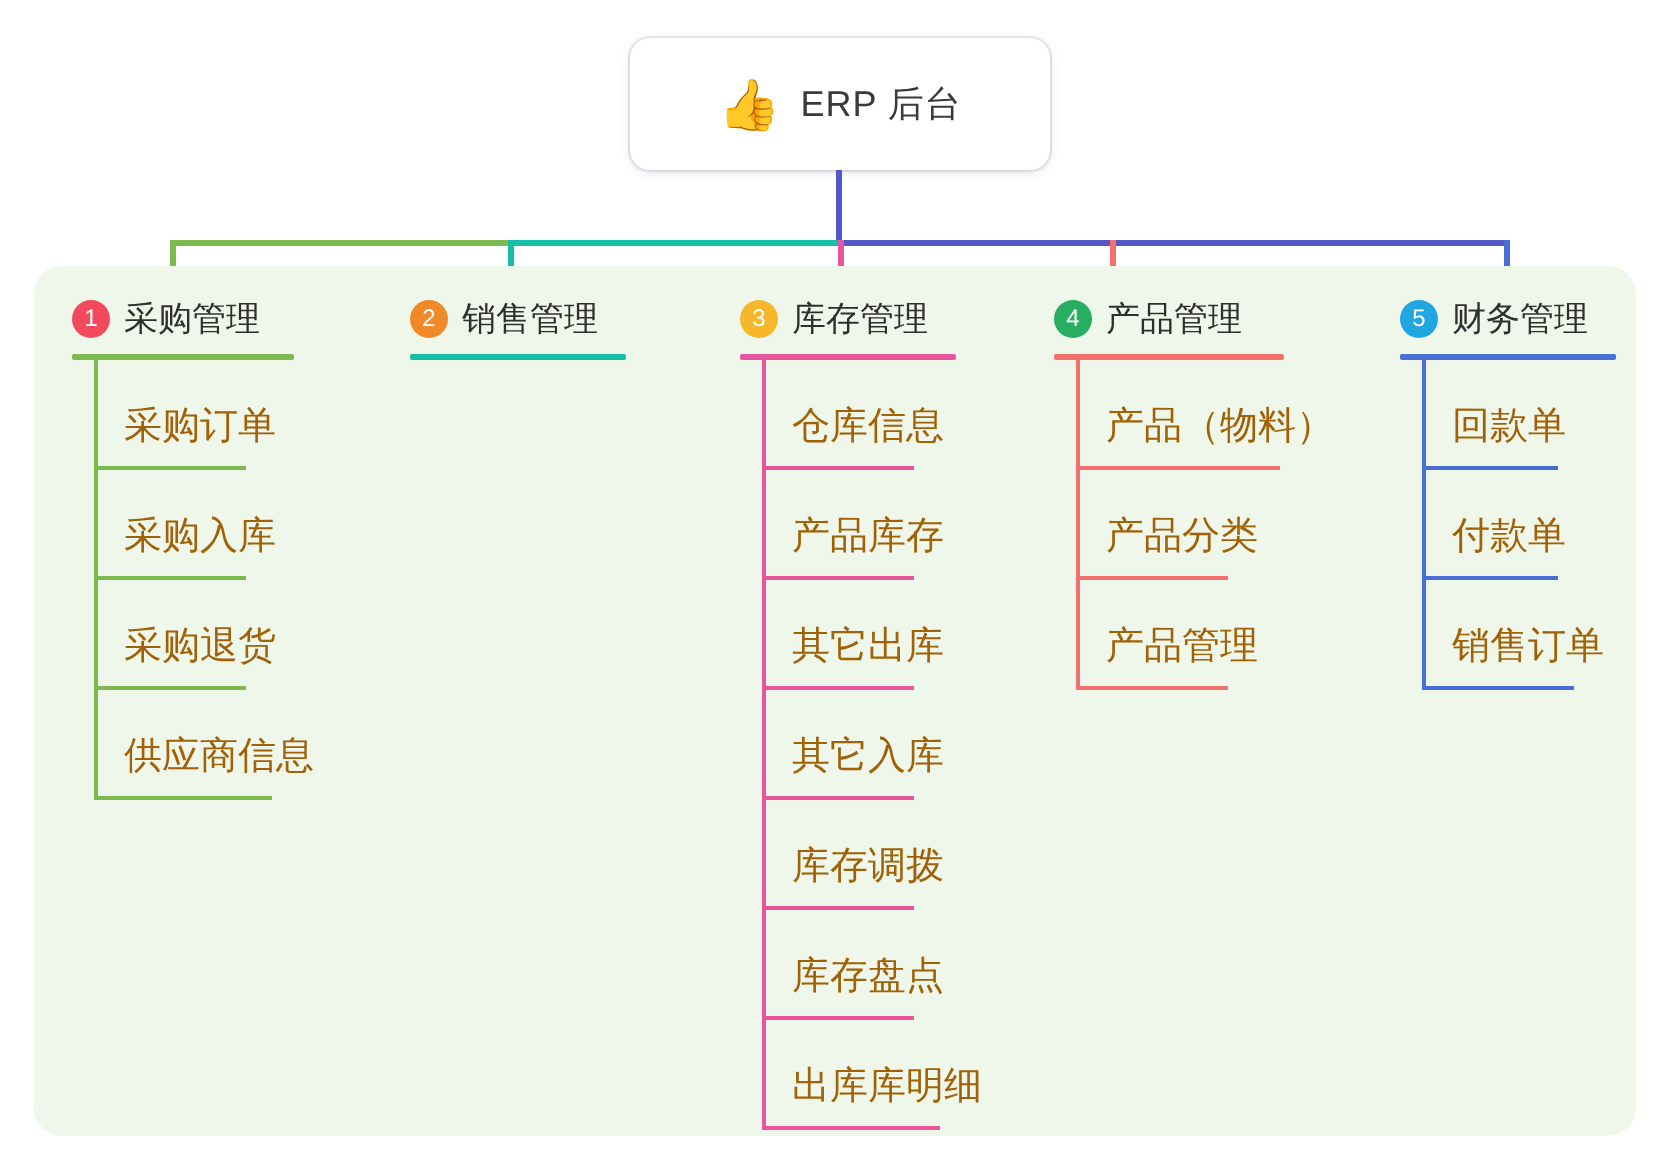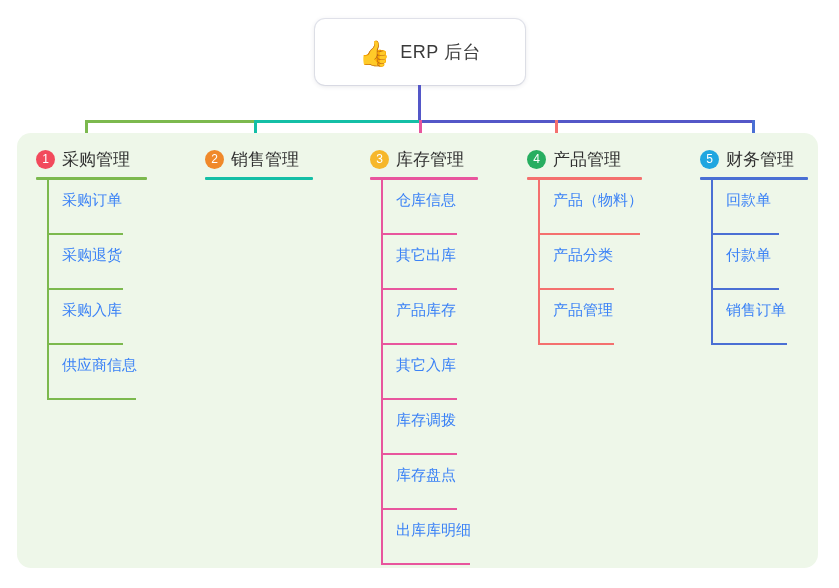--- a/index.html
+++ b/index.html
@@ -111,23 +111,23 @@
     width: 2px;
   }
   .item {
     position: relative;
     height: 55px;
     box-sizing: border-box;
   }
   .item-label {
     position: absolute;
     left: 15px;
-    bottom: 25px;
-    font-size: 15px;
-    color: #3b82f6;
+    bottom: 9px;
+    font-size: 19px;
+    color: #a16207;
     white-space: nowrap;
   }
   .item-underline {
     position: absolute;
     left: 0;
     bottom: 0;
     height: 2px;
   }
 </style>
 </head>
@@ -161,28 +161,28 @@
           <span class="col-title">采购管理</span>
         </div>
         <div class="col-underline" style="width: 111px; background: rgb(124, 185, 78);"></div>
         <div class="items">
           <div class="spine" style="background: rgb(124, 185, 78); height: 220px;"></div>
           <div class="item">
             <span class="item-label">采购订单</span>
             <div class="item-underline" style="width: 76px; background: rgb(124, 185, 78);"></div>
           </div>
           <div class="item">
+            <span class="item-label">采购入库</span>
+            <div class="item-underline" style="width: 76px; background: rgb(124, 185, 78);"></div>
+          </div>
+          <div class="item">
             <span class="item-label">采购退货</span>
             <div class="item-underline" style="width: 76px; background: rgb(124, 185, 78);"></div>
           </div>
           <div class="item">
-            <span class="item-label">采购入库</span>
-            <div class="item-underline" style="width: 76px; background: rgb(124, 185, 78);"></div>
-          </div>
-          <div class="item">
             <span class="item-label">供应商信息</span>
             <div class="item-underline" style="width: 89px; background: rgb(124, 185, 78);"></div>
           </div>
         </div>
       </div>
       <div class="column" style="left: 205px;">
         <div class="col-header">
           <span class="badge" style="background: rgb(240, 137, 42);">2</span>
           <span class="col-title">销售管理</span>
         </div>
@@ -194,25 +194,25 @@
           <span class="col-title">库存管理</span>
         </div>
         <div class="col-underline" style="width: 108px; background: rgb(232, 85, 157);"></div>
         <div class="items">
           <div class="spine" style="background: rgb(232, 85, 157); height: 385px;"></div>
           <div class="item">
             <span class="item-label">仓库信息</span>
             <div class="item-underline" style="width: 76px; background: rgb(232, 85, 157);"></div>
           </div>
           <div class="item">
+            <span class="item-label">产品库存</span>
+            <div class="item-underline" style="width: 76px; background: rgb(232, 85, 157);"></div>
+          </div>
+          <div class="item">
             <span class="item-label">其它出库</span>
-            <div class="item-underline" style="width: 76px; background: rgb(232, 85, 157);"></div>
-          </div>
-          <div class="item">
-            <span class="item-label">产品库存</span>
             <div class="item-underline" style="width: 76px; background: rgb(232, 85, 157);"></div>
           </div>
           <div class="item">
             <span class="item-label">其它入库</span>
             <div class="item-underline" style="width: 76px; background: rgb(232, 85, 157);"></div>
           </div>
           <div class="item">
             <span class="item-label">库存调拨</span>
             <div class="item-underline" style="width: 76px; background: rgb(232, 85, 157);"></div>
           </div>

